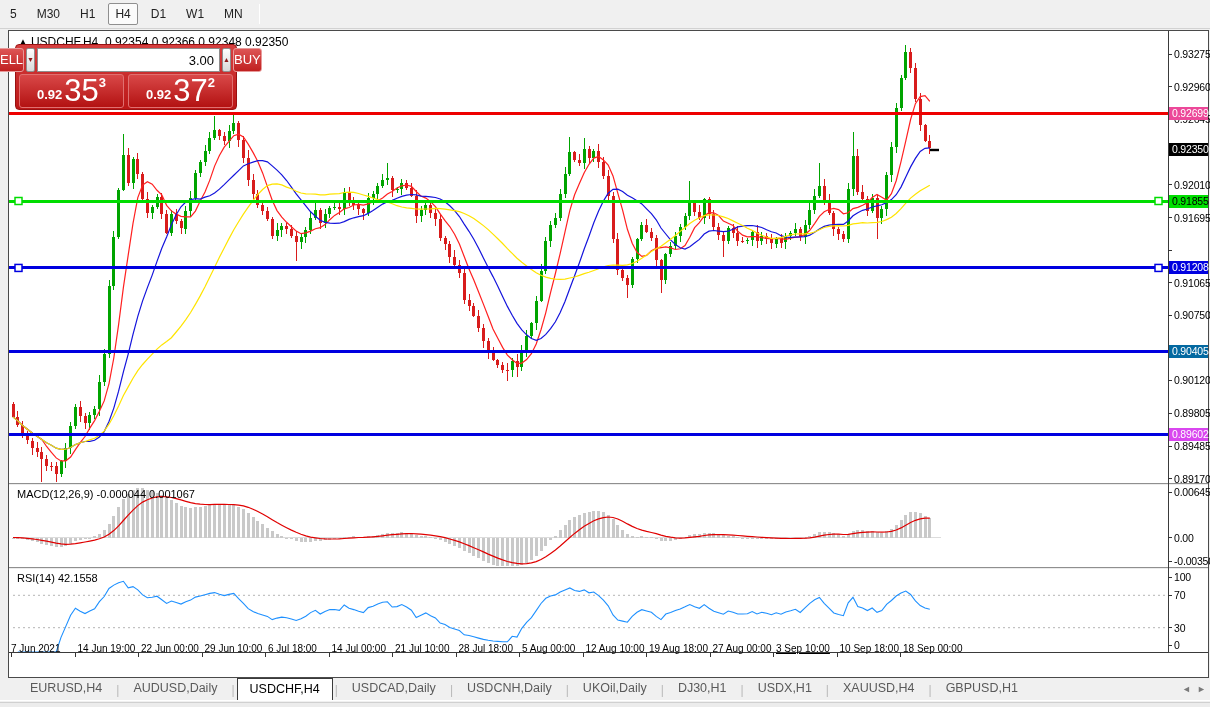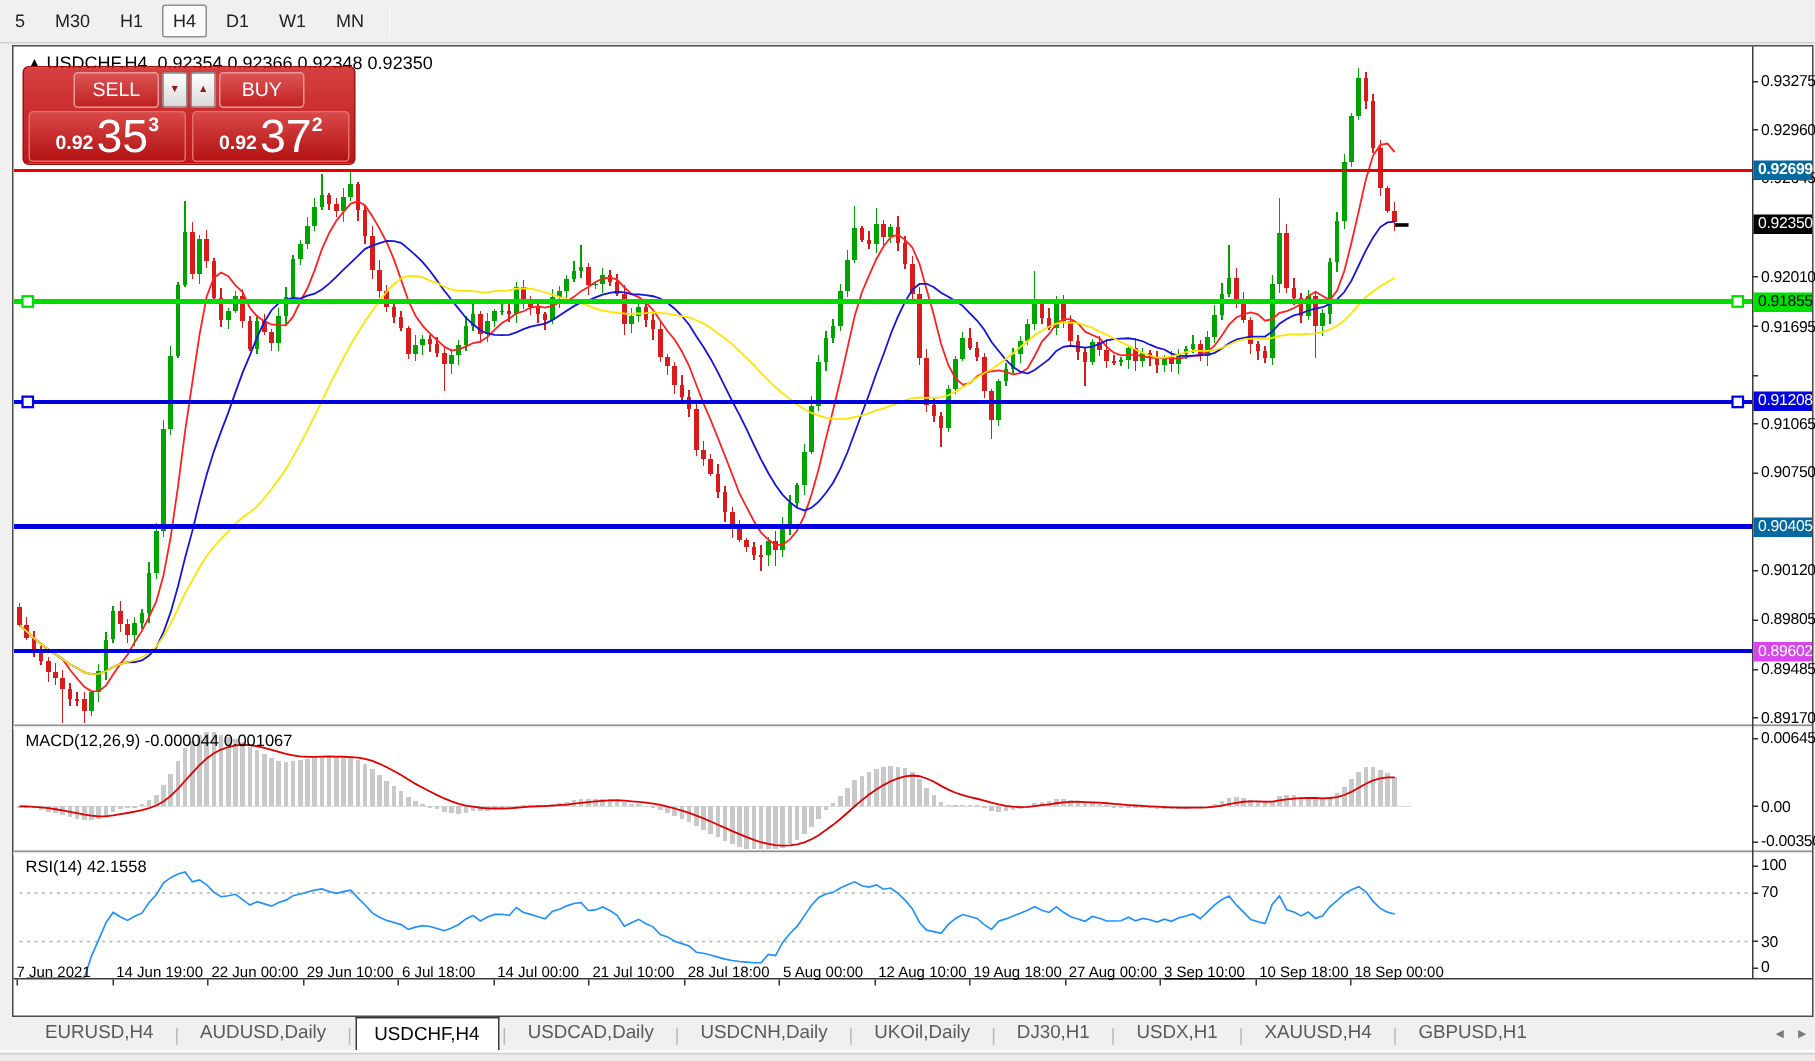--- a/index.html
+++ b/index.html
@@ -683,20 +683,21 @@
       <span>MACD(12,26,9)</span>&nbsp;<span>-0.000044 0.001067</span>
     </div>
     <div class="ind-label" style="top:541px">
       <span>RSI(14)</span>&nbsp;<span>42.1558</span>
     </div>
 
     <div id="trade-panel">
       <div id="tp-row1">
         <div class="tp-btn">SELL</div>
         <div class="spin-btn">▼</div>
+        <input id="vol-input" value="3.00" style="">
         <div class="spin-btn">▲</div>
         <div class="tp-btn">BUY</div>
       </div>
       <div id="tp-row2">
         <div class="tp-price">
           <span class="big">0.92</span>
             <span class="pips">35</span>
             <span class="frac">3</span>
         </div>
         <div class="tp-price">
@@ -725,21 +726,21 @@
         <div style="position: absolute; left: 1159px; top: 283.812px; width: 4px; height: 1px; background: rgb(51, 51, 51);"></div>
         <div class="tick-label" style="left: 1165px; top: 278.312px;">0.90750</div>
         <div style="position: absolute; left: 1159px; top: 348.986px; width: 4px; height: 1px; background: rgb(51, 51, 51);"></div>
         <div class="tick-label" style="left: 1165px; top: 343.486px;">0.90120</div>
         <div style="position: absolute; left: 1159px; top: 381.572px; width: 4px; height: 1px; background: rgb(51, 51, 51);"></div>
         <div class="tick-label" style="left: 1165px; top: 376.072px;">0.89805</div>
         <div style="position: absolute; left: 1159px; top: 414.676px; width: 4px; height: 1px; background: rgb(51, 51, 51);"></div>
         <div class="tick-label" style="left: 1165px; top: 409.176px;">0.89485</div>
         <div style="position: absolute; left: 1159px; top: 447.263px; width: 4px; height: 1px; background: rgb(51, 51, 51);"></div>
         <div class="tick-label" style="left: 1165px; top: 441.763px;">0.89170</div>
-        <div class="price-badge" style="top: 76.1882px; background: #0369a1; color: rgb(255, 255, 255); font-weight: bold;">0.92699</div>
+        <div class="price-badge" style="top: 76.1882px; background: #ec4899; color: rgb(255, 255, 255);">0.92699</div>
         <div class="price-badge" style="top: 112.292px; background: rgb(0, 0, 0); color: rgb(255, 255, 255);">0.92350</div>
         <div class="price-badge" style="top: 163.5px; background: rgb(0, 224, 0); color: rgb(0, 0, 0);">0.91855</div>
         <div class="price-badge" style="top: 230.432px; background: rgb(0, 0, 224); color: rgb(255, 255, 255);">0.91208</div>
         <div class="price-badge" style="top: 313.502px; background: #0369a1; color: rgb(255, 255, 255);">0.90405</div>
         <div class="price-badge" style="top: 396.573px; background: #d946ef; color: rgb(255, 255, 255);">0.89602</div>
         <div style="position: absolute; left: 1159px; top: 460.5px; width: 4px; height: 1px; background: rgb(51, 51, 51);"></div>
         <div class="tick-label" style="left: 1165px; top: 455px;">0.006451</div>
         <div style="position: absolute; left: 1159px; top: 506px; width: 4px; height: 1px; background: rgb(51, 51, 51);"></div>
         <div class="tick-label" style="left: 1165px; top: 500.5px;">0.00</div>
         <div style="position: absolute; left: 1159px; top: 529.5px; width: 4px; height: 1px; background: rgb(51, 51, 51);"></div>

